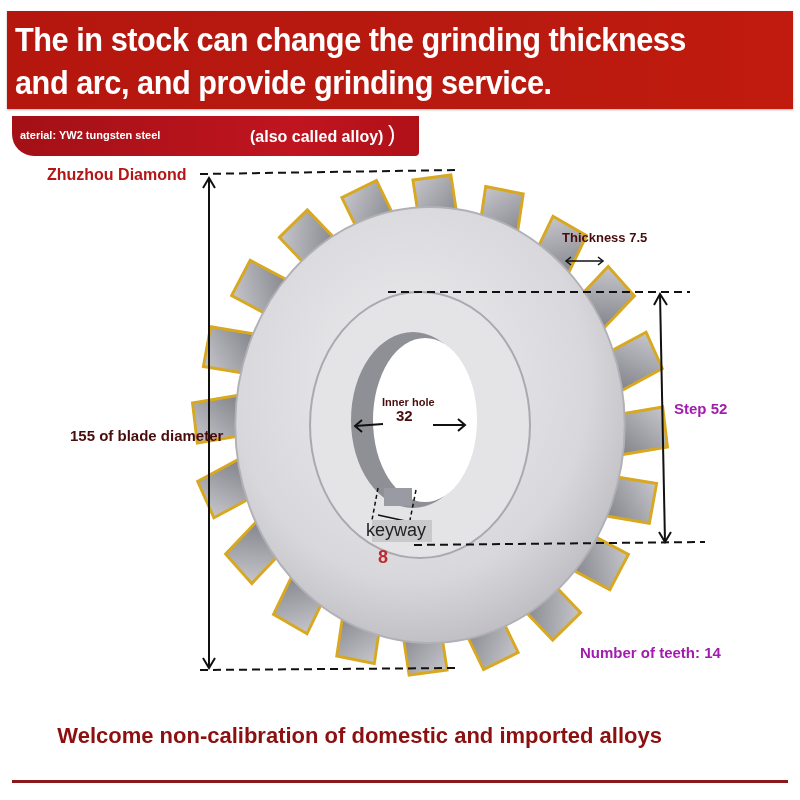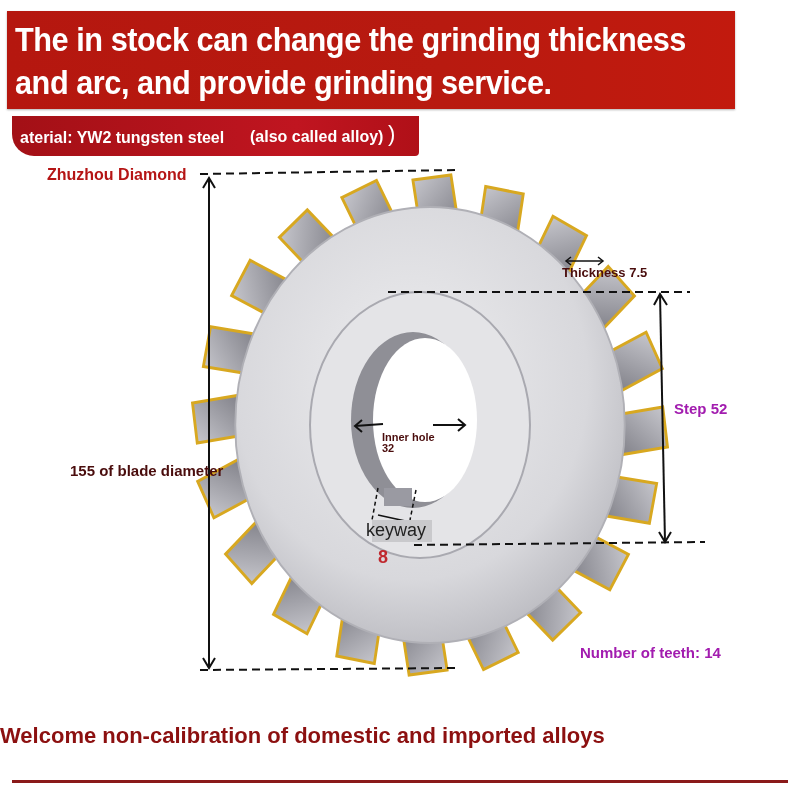--- a/index.html
+++ b/index.html
@@ -1,30 +1,30 @@
 <!DOCTYPE html>
 <html><head>
 <meta charset="utf-8">
 <style>
   html,body{margin:0;padding:0;}
   body{width:800px;height:800px;background:#ffffff;position:relative;overflow:hidden;font-family:"Liberation Sans",sans-serif;}
   .abs{position:absolute;}
-  .top-banner{left:7px;top:11px;width:728px;height:98px;background:linear-gradient(90deg,#b5170f 0%,#b81a10 60%,#c21a0e 100%);box-shadow:0 1px 2px rgba(0,0,0,.3);}
+  .top-banner{left:7px;top:11px;width:786px;height:98px;background:linear-gradient(90deg,#b5170f 0%,#b81a10 60%,#c21a0e 100%);box-shadow:0 1px 2px rgba(0,0,0,.3);}
   .top-banner .line{position:absolute;left:8px;color:#fff;font-weight:bold;font-size:33px;letter-spacing:-0.5px;white-space:nowrap;transform:scaleX(0.93);transform-origin:left center;}
   .top-banner .l1{top:10px;}
   .top-banner .l2{top:53px;}
   .mat-banner{left:12px;top:116px;width:407px;height:40px;background:linear-gradient(90deg,#a31016,#c01520 70%,#b01018);border-radius:0 0 4px 22px;}
   .mat-banner span{position:absolute;color:#fff;font-weight:bold;white-space:nowrap;}
-  .mat1{left:8px;top:13px;font-size:16px;}
+  .mat1{left:8px;top:13px;font-size:11px;}
   .mat2{left:238px;top:12px;font-size:16px;}
   .mat3{left:376px;top:5px;font-size:22px;font-weight:normal !important;}
   .zz{left:47px;top:166px;color:#b51515;font-weight:bold;font-size:16px;}
-  .lbl{font-weight:bold;color:#4a0d0d;white-space:nowrap;margin-top:35px;}
+  .lbl{font-weight:bold;color:#4a0d0d;white-space:nowrap;}
   .lbl-black{font-weight:bold;color:#a21caf;white-space:nowrap;}
-  .bottom-text{left:0;width:662px;top:723px;text-align:left;color:#8c1010;font-weight:bold;font-size:22px;}
+  .bottom-text{left:0;width:662px;top:723px;text-align:right;color:#8c1010;font-weight:bold;font-size:22px;}
   .bottom-rule{left:12px;top:780px;width:776px;height:3px;background:#8a1a1a;}
   svg{position:absolute;left:0;top:0;}
 </style>
 </head>
 <body>
 
 <div class="abs top-banner">
   <div class="line l1">The in stock can change the grinding thickness</div>
   <div class="line l2">and arc, and provide grinding service.</div>
 </div>
@@ -158,19 +158,19 @@
     <path d="M362,420 L355,426 L362,432" stroke-width="2"></path>
     <line x1="433" y1="425" x2="465" y2="425" stroke-width="2"></line>
     <path d="M458,419 L465,425 L458,431" stroke-width="2"></path>
   </g>
 </svg>
 
 <div class="abs lbl" style="left:70px;top:427px;font-size:15px;">155 of blade diameter</div>
 <div class="abs lbl" style="left:562px;top:230px;font-size:13px;">Thickness 7.5</div>
 <div class="abs lbl-black" style="left:674px;top:400px;font-size:15px;">Step 52</div>
 <div class="abs lbl" style="left:382px;top:396px;font-size:11px;">Inner hole</div>
-<div class="abs lbl" style="left:382px;top:407px;font-size:11px;">32</div>
+<div class="abs lbl" style="left:396px;top:407px;font-size:15px;">32</div>
 <div class="abs" style="left:366px;top:520px;font-size:18px;color:#222;text-align:right;">keyway</div>
 <div class="abs" style="left:378px;top:547px;font-size:18px;font-weight:bold;color:#c0282e;">8</div>
 <div class="abs lbl-black" style="left:580px;top:644px;font-size:15px;">Number of teeth: 14</div>
 
 <div class="abs bottom-text">Welcome non-calibration of domestic and imported alloys</div>
 <div class="abs bottom-rule"></div>
 
 </body></html>

